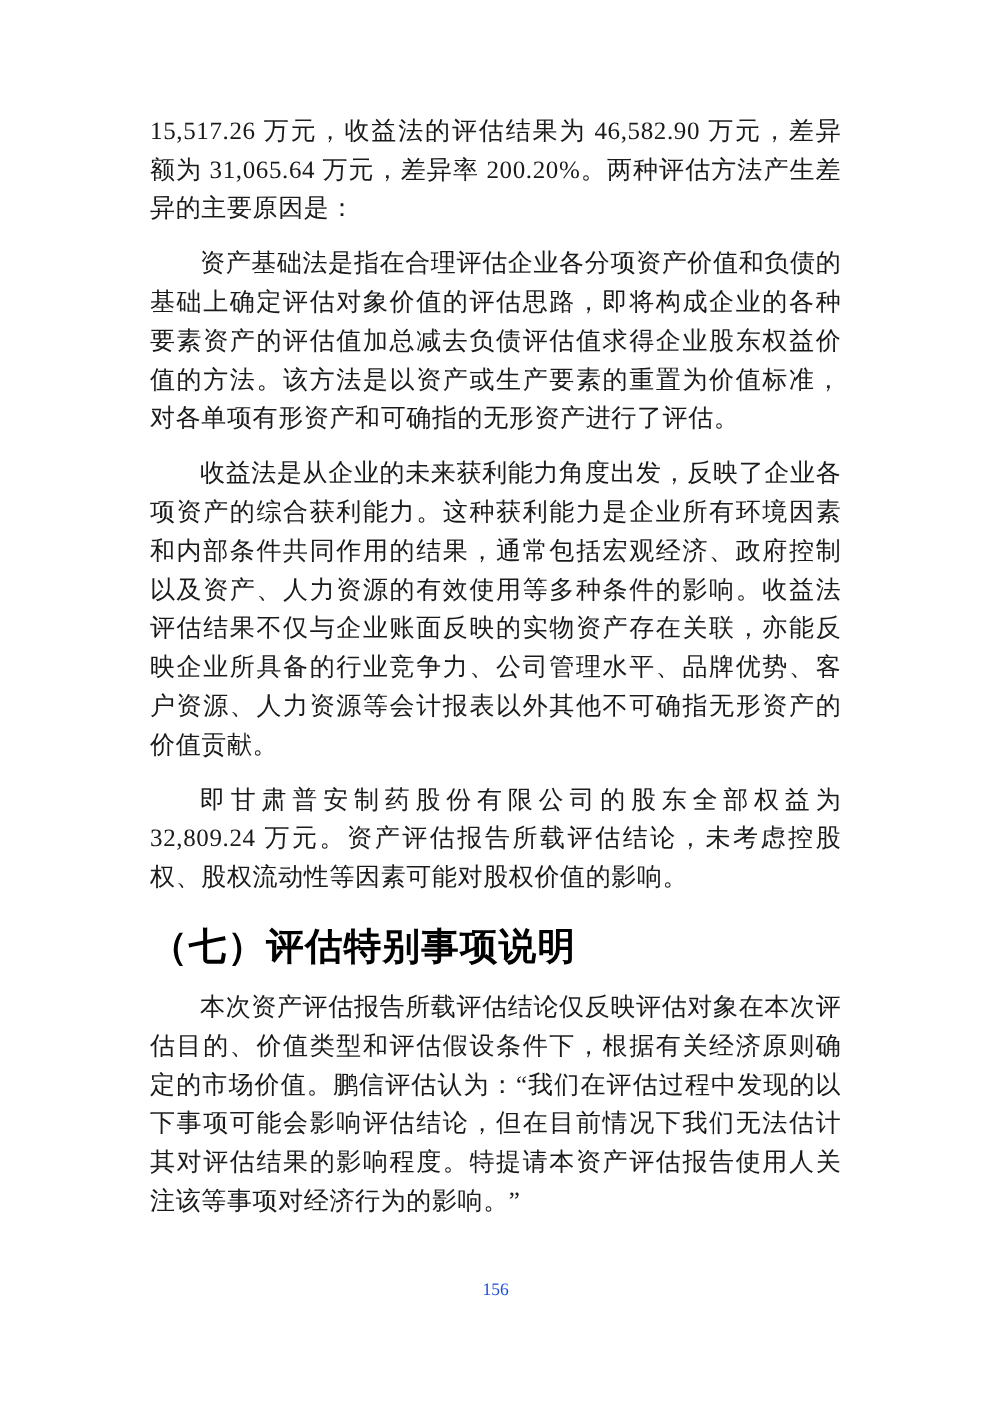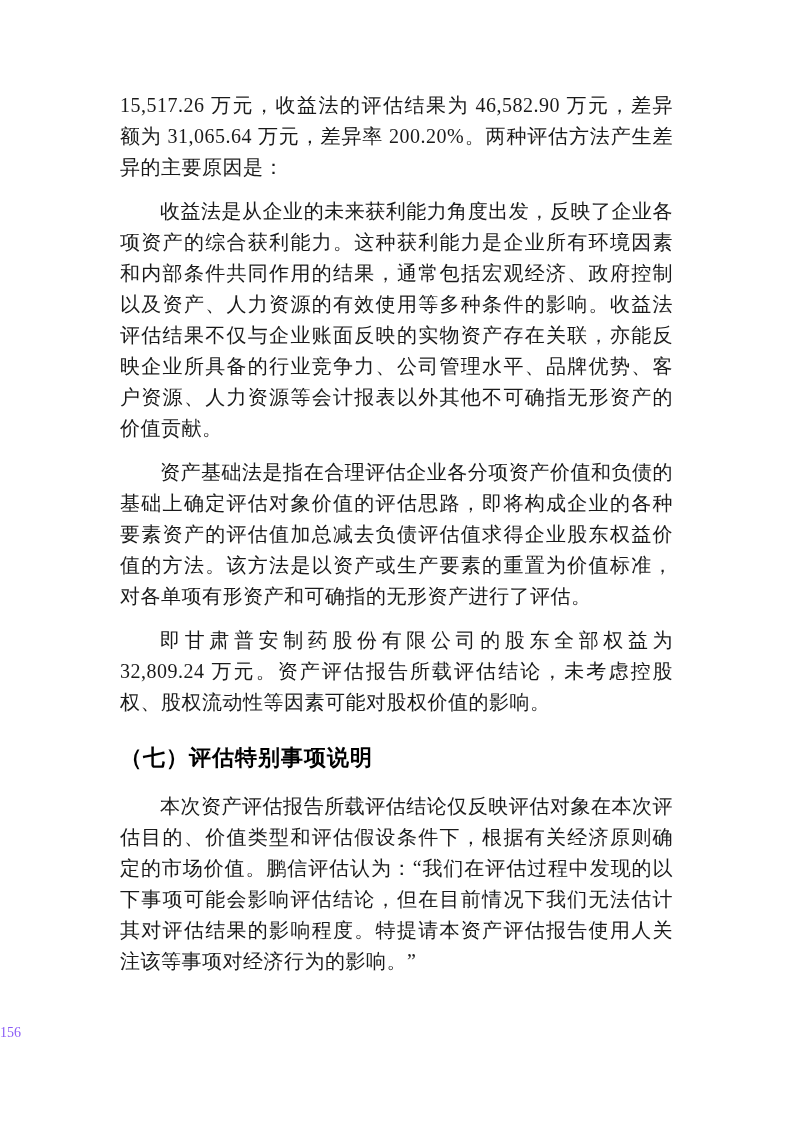--- a/index.html
+++ b/index.html
@@ -30,43 +30,44 @@
     text-indent: 2em;
     letter-spacing: 0.5px;
   }
   .para.no-indent {
     text-indent: 0;
   }
   .section-heading {
     margin: 24px 0 17px 0;
     font-family: "Liberation Sans", "DejaVu Sans", sans-serif;
     font-weight: bold;
-    font-size: 22px;
+    font-size: 30px;
     line-height: 32px;
     text-align: left;
     letter-spacing: 1px;
     color: #000000;
   }
   .page-number {
     position: absolute;
     top: 1024px;
     left: 0;
     right: 0;
+    text-align: center;
     font-size: 14px;
     line-height: 18px;
-    color: #8b5cf6;
+    color: #1d4ed8;
   }
 </style>
 </head>
 <body>
 
 <div class="page">
   <div class="content">
     <p class="para no-indent">15,517.26 万元，收益法的评估结果为 46,582.90 万元，差异额为 31,065.64 万元，差异率 200.20%。两种评估方法产生差异的主要原因是：</p>
+    <p class="para">资产基础法是指在合理评估企业各分项资产价值和负债的基础上确定评估对象价值的评估思路，即将构成企业的各种要素资产的评估值加总减去负债评估值求得企业股东权益价值的方法。该方法是以资产或生产要素的重置为价值标准，对各单项有形资产和可确指的无形资产进行了评估。</p>
     <p class="para">收益法是从企业的未来获利能力角度出发，反映了企业各项资产的综合获利能力。这种获利能力是企业所有环境因素和内部条件共同作用的结果，通常包括宏观经济、政府控制以及资产、人力资源的有效使用等多种条件的影响。收益法评估结果不仅与企业账面反映的实物资产存在关联，亦能反映企业所具备的行业竞争力、公司管理水平、品牌优势、客户资源、人力资源等会计报表以外其他不可确指无形资产的价值贡献。</p>
-    <p class="para">资产基础法是指在合理评估企业各分项资产价值和负债的基础上确定评估对象价值的评估思路，即将构成企业的各种要素资产的评估值加总减去负债评估值求得企业股东权益价值的方法。该方法是以资产或生产要素的重置为价值标准，对各单项有形资产和可确指的无形资产进行了评估。</p>
     <p class="para">即甘肃普安制药股份有限公司的股东全部权益为 32,809.24 万元。资产评估报告所载评估结论，未考虑控股权、股权流动性等因素可能对股权价值的影响。</p>
     <h2 class="section-heading">（七）评估特别事项说明</h2>
     <p class="para">本次资产评估报告所载评估结论仅反映评估对象在本次评估目的、价值类型和评估假设条件下，根据有关经济原则确定的市场价值。鹏信评估认为：“我们在评估过程中发现的以下事项可能会影响评估结论，但在目前情况下我们无法估计其对评估结果的影响程度。特提请本资产评估报告使用人关注该等事项对经济行为的影响。”</p>
 
   </div>
   <div class="page-number">156</div>
 </div>
 
 </body></html>

